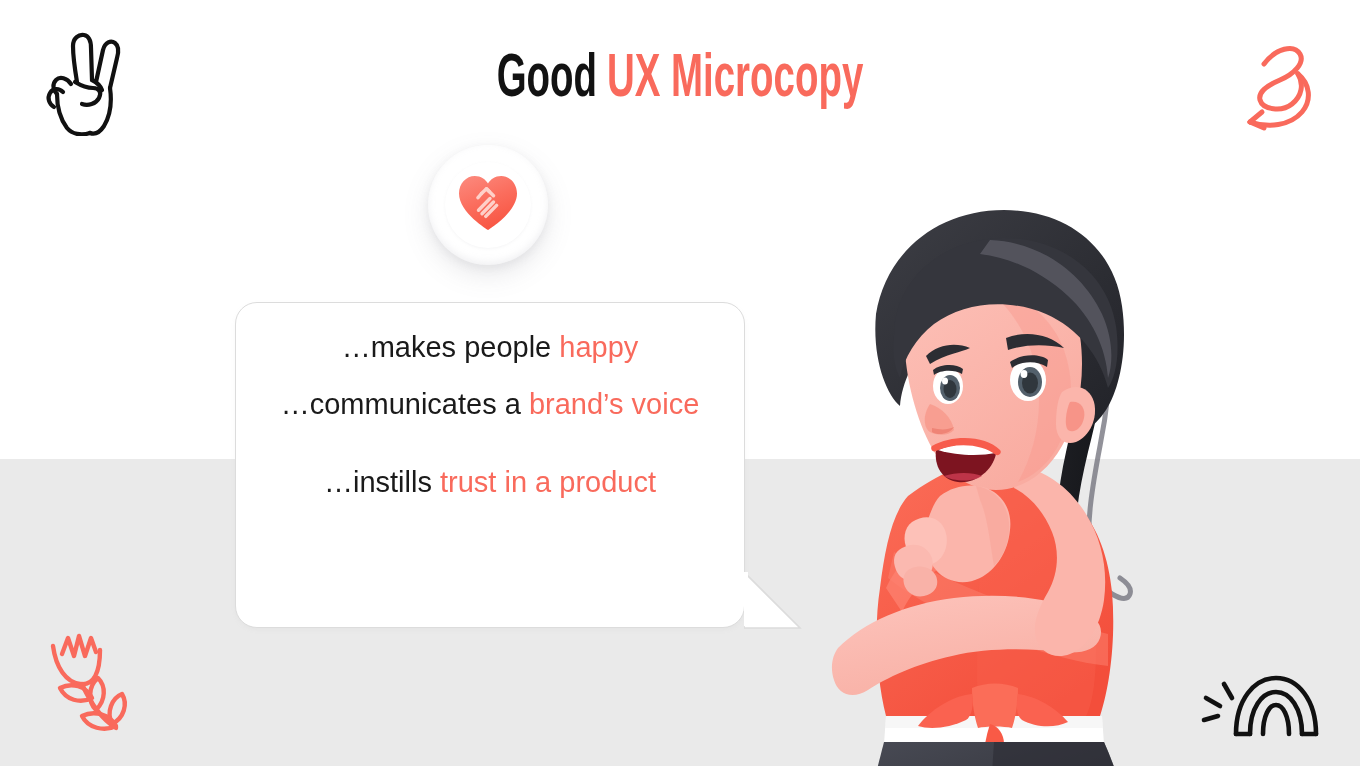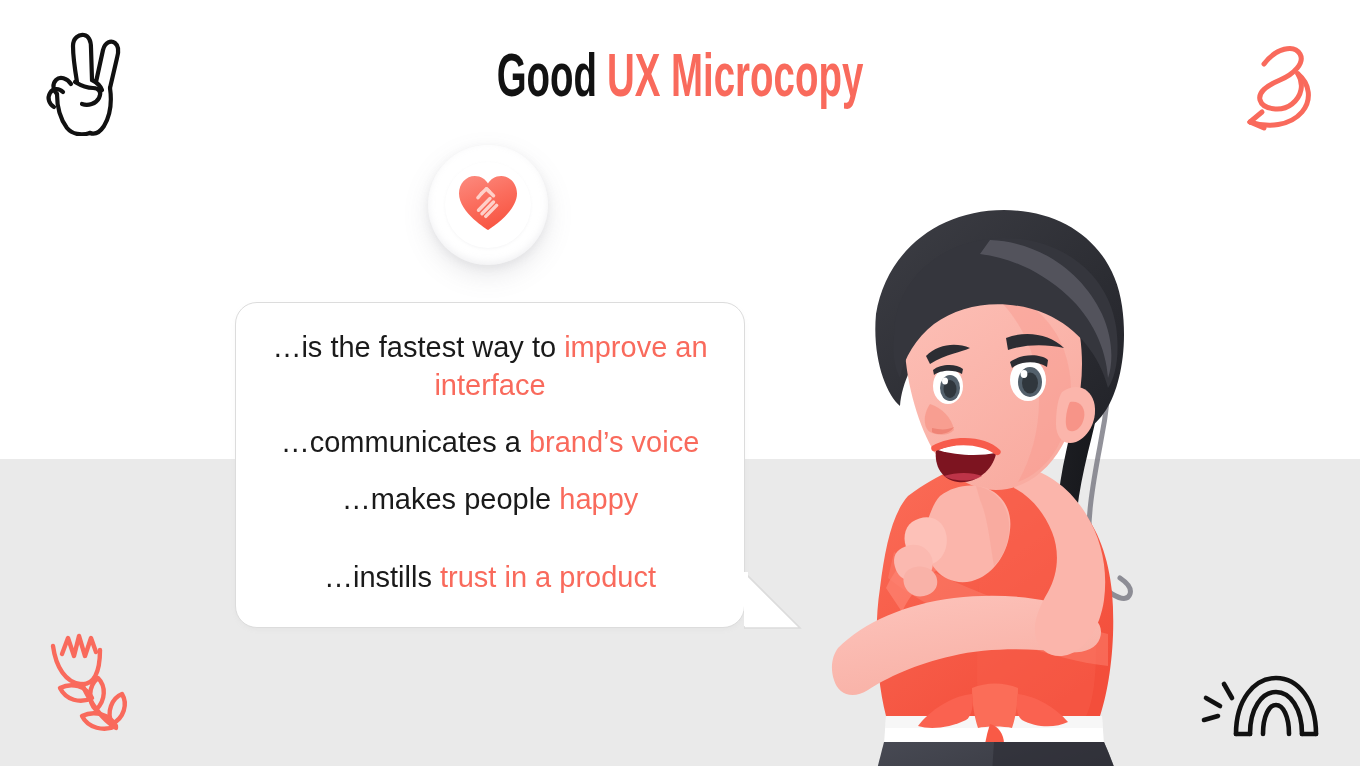--- a/index.html
+++ b/index.html
@@ -316,23 +316,22 @@
 
   <div class="bubble"></div>
   <div class="bubble-tail">
     <svg width="62" height="62" viewBox="0 0 62 62">
       <path d="M0 0 L0 56 L56 56 Z" fill="#ffffff" stroke="#dcdcdc" stroke-width="1.6"></path>
       <rect x="0" y="0" width="4" height="54" fill="#ffffff"></rect>
     </svg>
   </div>
 
   <div class="bubble-lines">
-    <p class="bubble-line"><span>…is the fastest way to </span><span class="accent">improve an interface</span></p>
+    <p class="bubble-line"><span>…makes people </span><span class="accent">happy</span></p>
     <p class="bubble-line"><span>…communicates a </span><span class="accent">brand’s voice</span></p>
-    <p class="bubble-line"><span>…makes people </span><span class="accent">happy</span></p>
     <p class="bubble-line"><span>…instills </span><span class="accent">trust in a product</span></p>
   </div>
 
   <div class="doodle doodle-hand">
     <svg width="80" height="106" viewBox="0 0 80 106">
       <g fill="none" stroke="#111111" stroke-width="4.2" stroke-linecap="round" stroke-linejoin="round">
         <path d="M33 52 C31 40 29 24 29 16 C29 8 35 4 40 5 C45 6 47 11 47 18 L48 50"></path>
         <path d="M52 52 L59 20 C61 12 67 10 71 13 C75 16 75 21 73 28 L66 58"></path>
         <path d="M27 54 C23 48 16 46 12 50 C8 54 9 60 13 64"></path>
         <path d="M19 62 C15 58 9 58 6 63 C3 68 5 74 10 77"></path>

